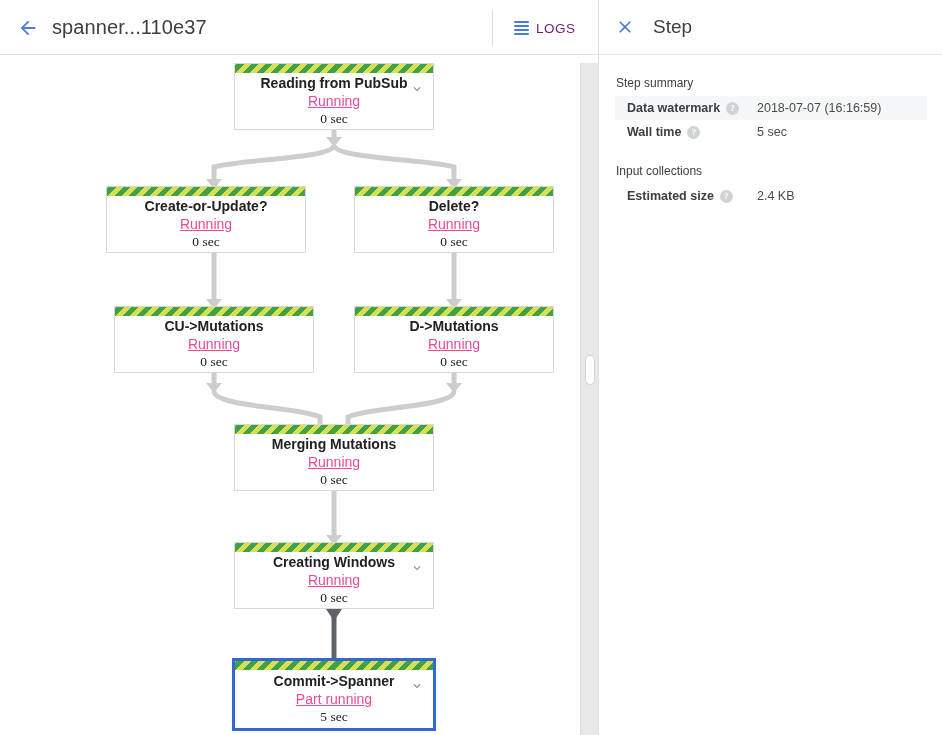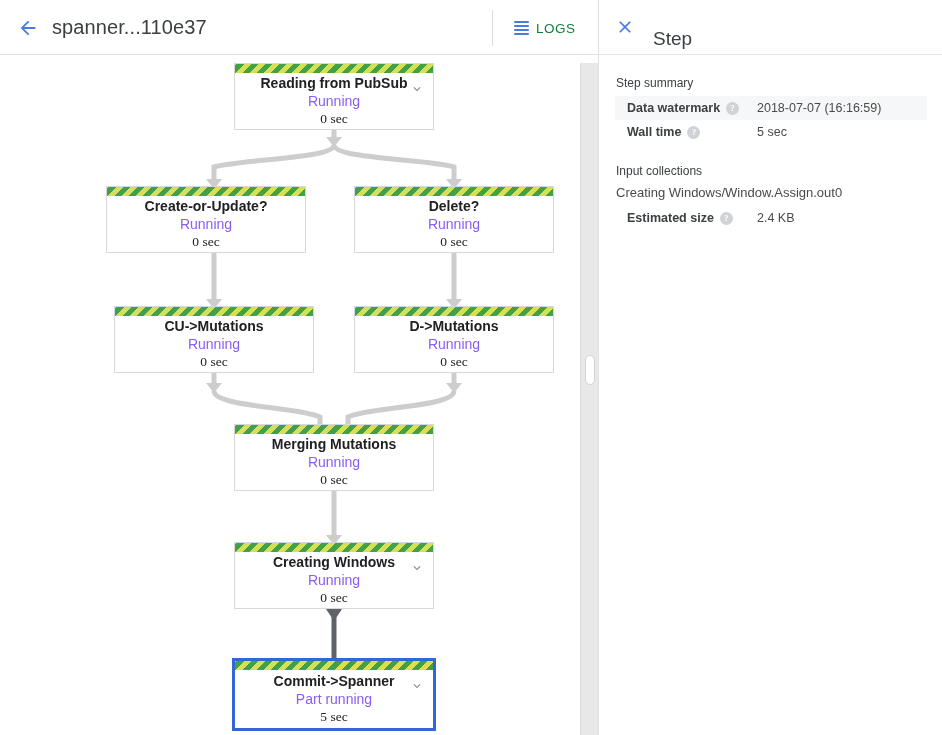--- a/index.html
+++ b/index.html
@@ -50,21 +50,21 @@
   #logs-button {
     position: absolute; left: 508px; top: 12px;
     height: 32px;
     display: flex; align-items: center; gap: 7px;
     padding: 0 6px;
     cursor: pointer;
     color: #4a7ae0;
   }
   #logs-label {
     font-size: 13.5px; font-weight: 500;
-    color: #15803d; letter-spacing: .5px;
+    color: #701a75; letter-spacing: .5px;
   }
   .hamburger { display: flex; flex-direction: column; gap: 2px; width: 15px; }
   .hamburger i { display: block; height: 2px; background: #4a7ae0; border-radius: 1px; }
 
   
   #graph-canvas {
     position: absolute; left: 0; top: 55px;
     width: 580px; height: 680px;
     background: #ffffff;
     overflow: hidden;
@@ -109,22 +109,22 @@
     position: absolute; left: 0; top: 9px;
     width: 100%; bottom: 0;
     display: flex; flex-direction: column;
     align-items: center; justify-content: center;
   }
   .node-title {
     font-size: 14px; font-weight: bold; color: #202124;
     line-height: 18px; text-align: center;
   }
   .node-status {
-    font-size: 14px; color: #8b5cf6;
-    line-height: 18px; text-align: left;
+    font-size: 14px; color: #ec4899;
+    line-height: 18px; text-align: left; text-decoration: underline;
   }
   .node-time {
     font-size: 13.5px; color: #202124;
     line-height: 18px; text-align: center; font-family: Liberation Serif, serif;
   }
   .node-chevron {
     position: absolute; right: 9px; top: 18px;
     width: 14px; height: 14px;
     cursor: pointer;
   }
@@ -145,21 +145,20 @@
   #close-button {
     position: absolute; left: 8px; top: 9px;
     width: 36px; height: 36px;
     display: flex; align-items: center; justify-content: center;
     cursor: pointer;
   }
   #panel-title {
     position: absolute; left: 54px; top: 11px;
     font-size: 19px; color: #3c4043;
     line-height: 32px;
-    margin-top: 12px;
   }
 
   #right-body {
     position: absolute; left: 0; top: 56px;
     width: 344px; bottom: 0;
     padding: 0 16px;
     overflow: hidden;
   }
   .section-title {
     font-size: 12px; color: #3c4043;
@@ -367,21 +366,20 @@
               <td class="kv-val">2018-07-07 (16:16:59)</td>
             </tr>
             <tr class="kv-row">
               <td class="kv-key"><span>Wall time</span><span class="help-icon">?</span></td>
               <td class="kv-val">5 sec</td>
             </tr>
           </tbody>
       </table>
 
       <div class="section-title">Input collections</div>
-      <div class="section-subtitle">Creating Windows/Window.Assign.out0</div>
 
       <table class="kv-table">
         <tbody id="input-collections-rows">
             <tr class="kv-row">
               <td class="kv-key"><span>Estimated size</span><span class="help-icon">?</span></td>
               <td class="kv-val">2.4 KB</td>
             </tr>
           </tbody>
       </table>
 

